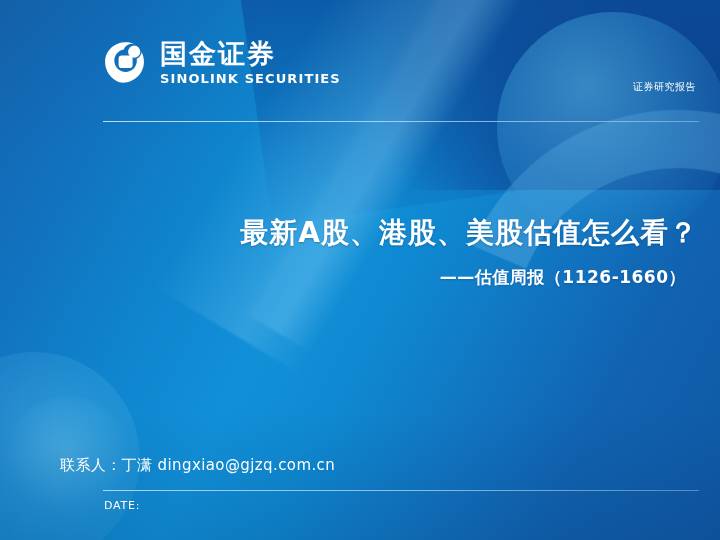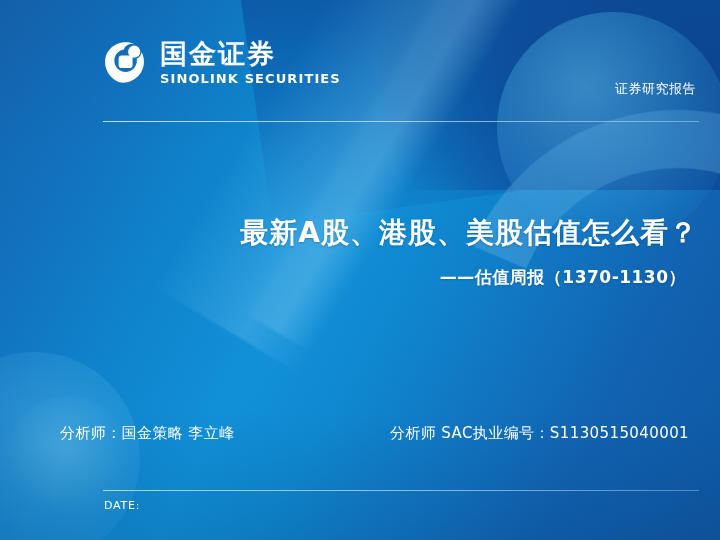--- a/index.html
+++ b/index.html
@@ -152,21 +152,21 @@
     letter-spacing: 1.1px;
     margin-top: 3px;
     white-space: nowrap;
   }
 
   .report-tag {
     position: absolute;
     right: 24px;
     top: 80px;
     color: #ffffff;
-    font-size: 13px;
+    font-size: 10px;
     letter-spacing: .5px;
     white-space: nowrap;
   }
 
   .rule-top {
     position: absolute;
     left: 103px;
     top: 121px;
     width: 596px;
     height: 1px;
@@ -274,25 +274,24 @@
         <div class="logo-cn">国金证券</div>
         <div class="logo-en">SINOLINK SECURITIES</div>
       </div>
     </div>
 
     <div class="report-tag">证券研究报告</div>
 
     <div class="rule-top"></div>
 
     <div class="title">最新A股、港股、美股估值怎么看？</div>
-    <div class="subtitle">——估值周报（1370-1130）</div>
-
-    <div class="meta-row meta-row-1">
-      <div class="meta-left">分析师：国金策略 李立峰</div>
-      <div class="meta-right">分析师 SAC执业编号：S1130515040001</div>
+    <div class="subtitle">——估值周报（1126-1660）</div>
+
+    <div class="meta-row meta-row-2">
+      <div class="meta-left">联系人：丁潇 dingxiao@gjzq.com.cn</div>
     </div>
 
     <div class="rule-bottom"></div>
     <div class="date-line">
       <span class="date-label">DATE:</span>
     </div>
 
   </div>
 </div>
 

